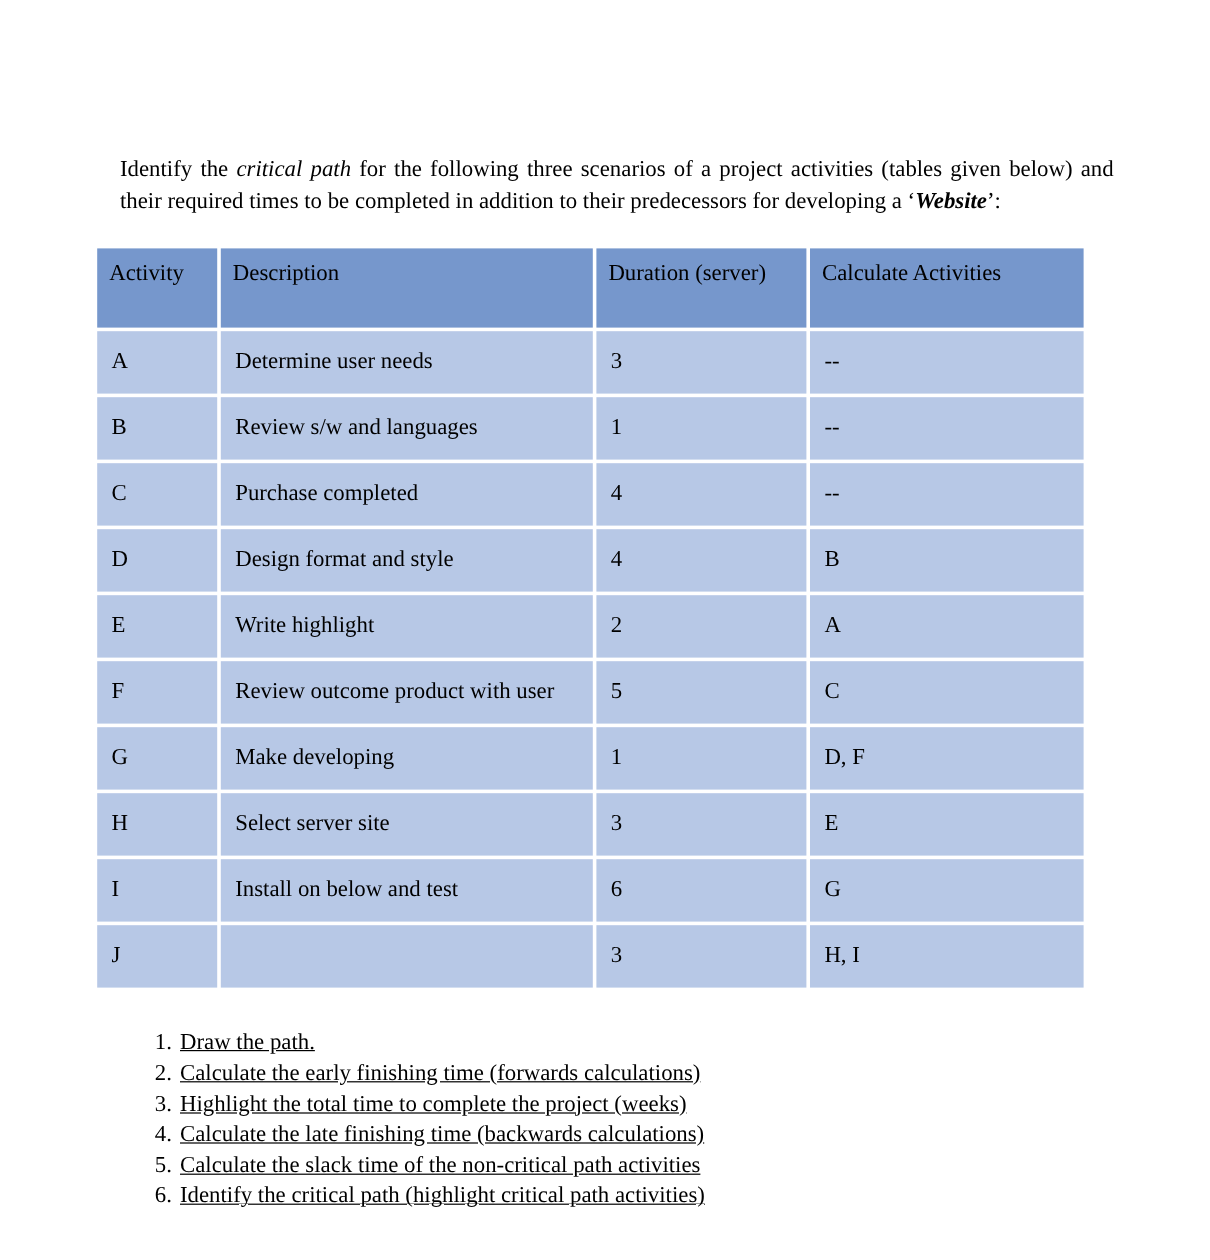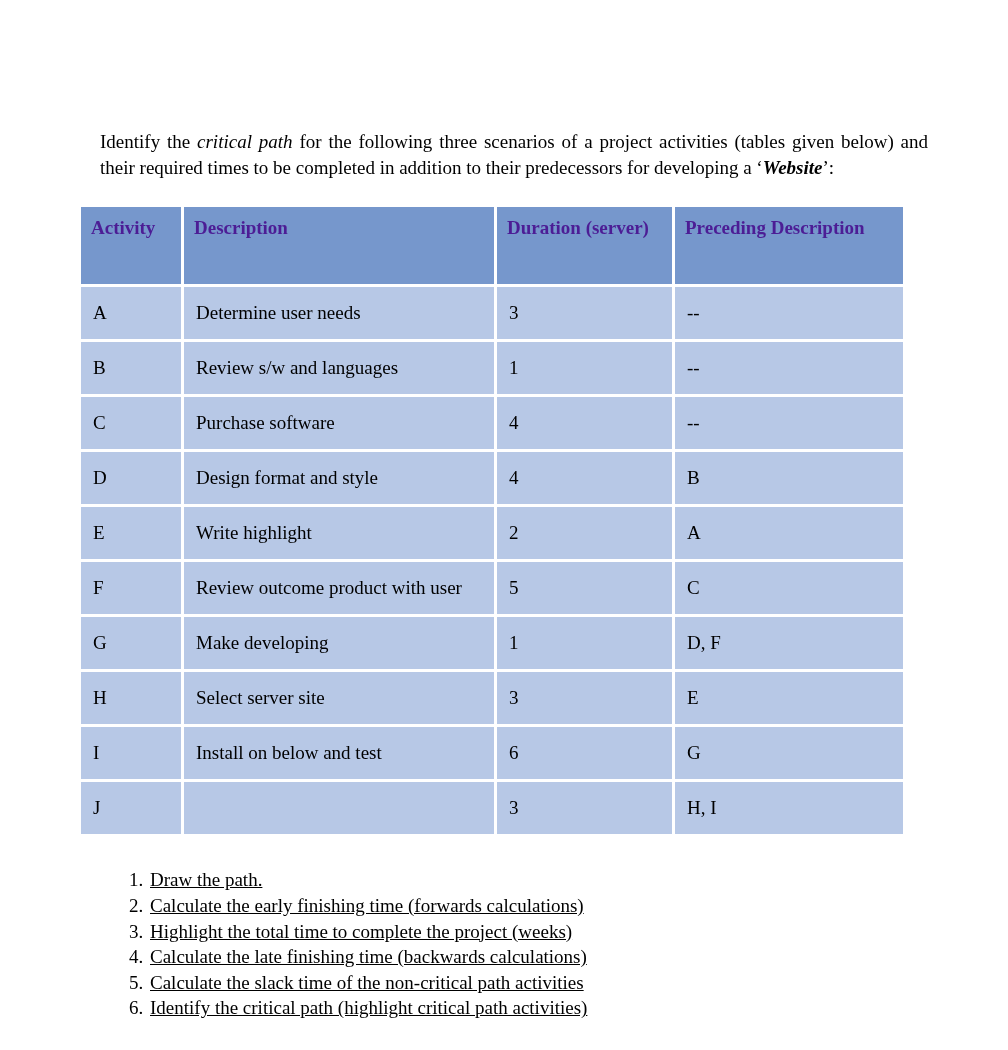--- a/index.html
+++ b/index.html
@@ -24,24 +24,24 @@
     .intro .bi { font-style: italic; font-weight: bold; }
     table {
       border-collapse: separate;
       border-spacing: 3px;
       width: 100%;
       margin-left: -22px;
       margin-right: -22px;
     }
     th {
       background: #7697CC;
-      color: #4c1d95;
-      font-weight: bold;
+      color: #000000;
+      font-weight: normal;
       text-align: left;
-      padding: 10px 12px 45px 10px;
+      padding: 10px 12px 34px 10px;
       font-size: 19px;
       vertical-align: top;
     }
     td {
       background: #B7C8E6;
       color: #000;
       padding: 12px 10px 12px 12px;
       font-size: 19px;
       vertical-align: middle;
       height: 28px;
@@ -72,39 +72,39 @@
       <col class="c-activity">
         <col class="c-desc">
         <col class="c-duration">
         <col class="c-preceding">
     </colgroup>
     <thead>
       <tr>
         <th>Activity</th>
         <th>Description</th>
         <th>Duration (server)</th>
-        <th>Preceding Description</th>
+        <th>Calculate Activities</th>
       </tr>
     </thead>
     <tbody>
       <tr>
         <td>A</td>
         <td>Determine user needs</td>
         <td>3</td>
         <td>--</td>
       </tr>
       <tr>
         <td>B</td>
         <td>Review s/w and languages</td>
         <td>1</td>
         <td>--</td>
       </tr>
       <tr>
         <td>C</td>
-        <td>Purchase software</td>
+        <td>Purchase completed</td>
         <td>4</td>
         <td>--</td>
       </tr>
       <tr>
         <td>D</td>
         <td>Design format and style</td>
         <td>4</td>
         <td>B</td>
       </tr>
       <tr>

